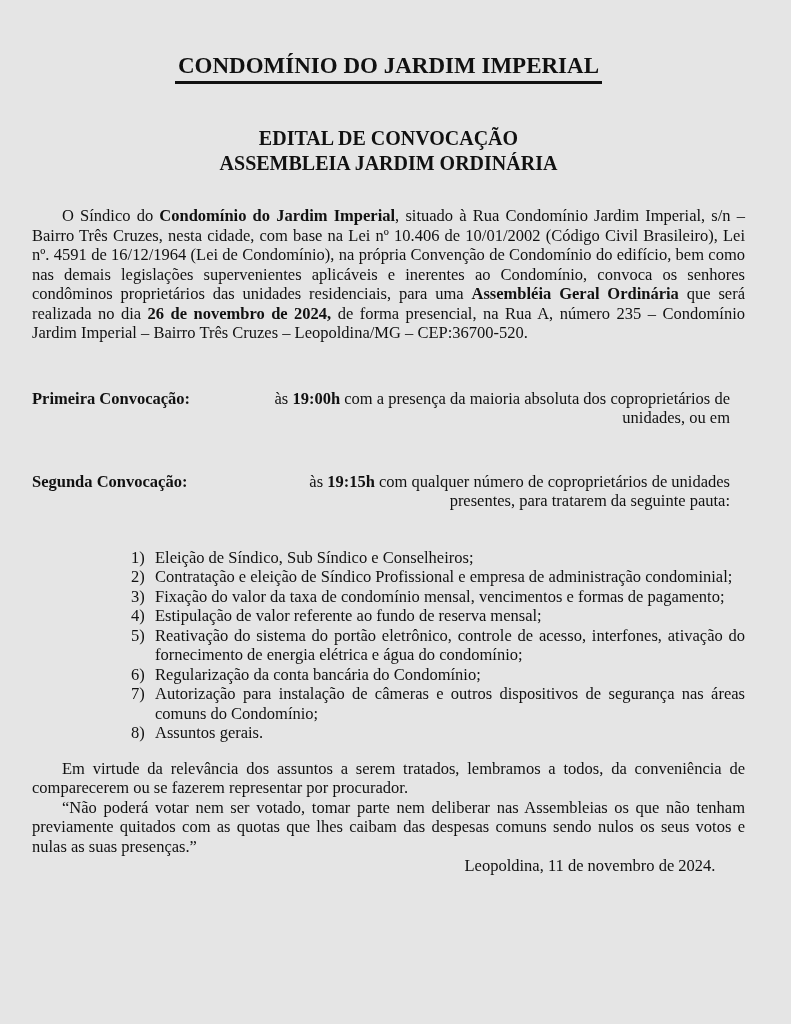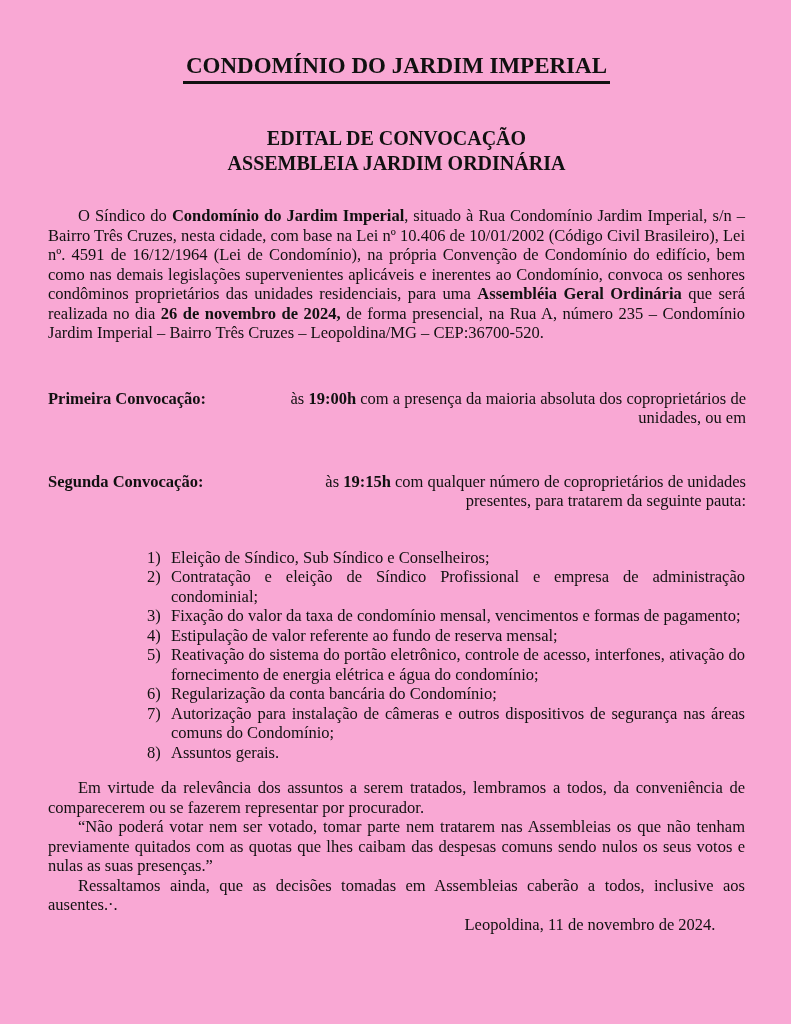--- a/index.html
+++ b/index.html
@@ -1,26 +1,26 @@
 <!DOCTYPE html>
 <html lang="pt"><head>
 <meta charset="utf-8">
 <style>
   html, body { margin: 0; padding: 0; background: #ffffff; }
   .page {
     position: relative;
     width: 791px;
     height: 1024px;
     box-sizing: border-box;
-    background: #f9a8d4;
+    background: #e5e5e5;
     color: #111111;
     font-family: "Liberation Serif", "DejaVu Serif", serif;
     font-size: 16.5px;
     line-height: 19.5px;
-    padding: 52px 46px 0 48px;
+    padding: 52px 46px 0 32px;
     overflow: hidden;
   }
   .b { font-weight: bold; }
   .doc-title {
     text-align: center;
     font-size: 23px;
     line-height: 28px;
     font-weight: bold;
   }
   .doc-title .underlined {
@@ -136,20 +136,19 @@
       <span class="agenda-text">Autorização para instalação de câmeras e outros dispositivos de segurança nas áreas comuns do Condomínio;</span>
     </div>
     <div class="agenda-item">
       <span class="agenda-num">8)</span>
       <span class="agenda-text">Assuntos gerais.</span>
     </div>
   </div>
 
   <div class="closing">
     <p>Em virtude da relevância dos assuntos a serem tratados, lembramos a todos, da conveniência de comparecerem ou se fazerem representar por procurador.</p>
-    <p>“Não poderá votar nem ser votado, tomar parte nem tratarem nas Assembleias os que não tenham previamente quitados com as quotas que lhes caibam das despesas comuns sendo nulos os seus votos e nulas as suas presenças.”</p>
-    <p>Ressaltamos ainda, que as decisões tomadas em Assembleias caberão a todos, inclusive aos ausentes.·.</p>
+    <p>“Não poderá votar nem ser votado, tomar parte nem deliberar nas Assembleias os que não tenham previamente quitados com as quotas que lhes caibam das despesas comuns sendo nulos os seus votos e nulas as suas presenças.”</p>
     <div class="sign-block">
       <div class="date-line">Leopoldina, 11 de novembro de 2024.</div>
     </div>
   </div>
 
 </div>
 
 </body></html>

